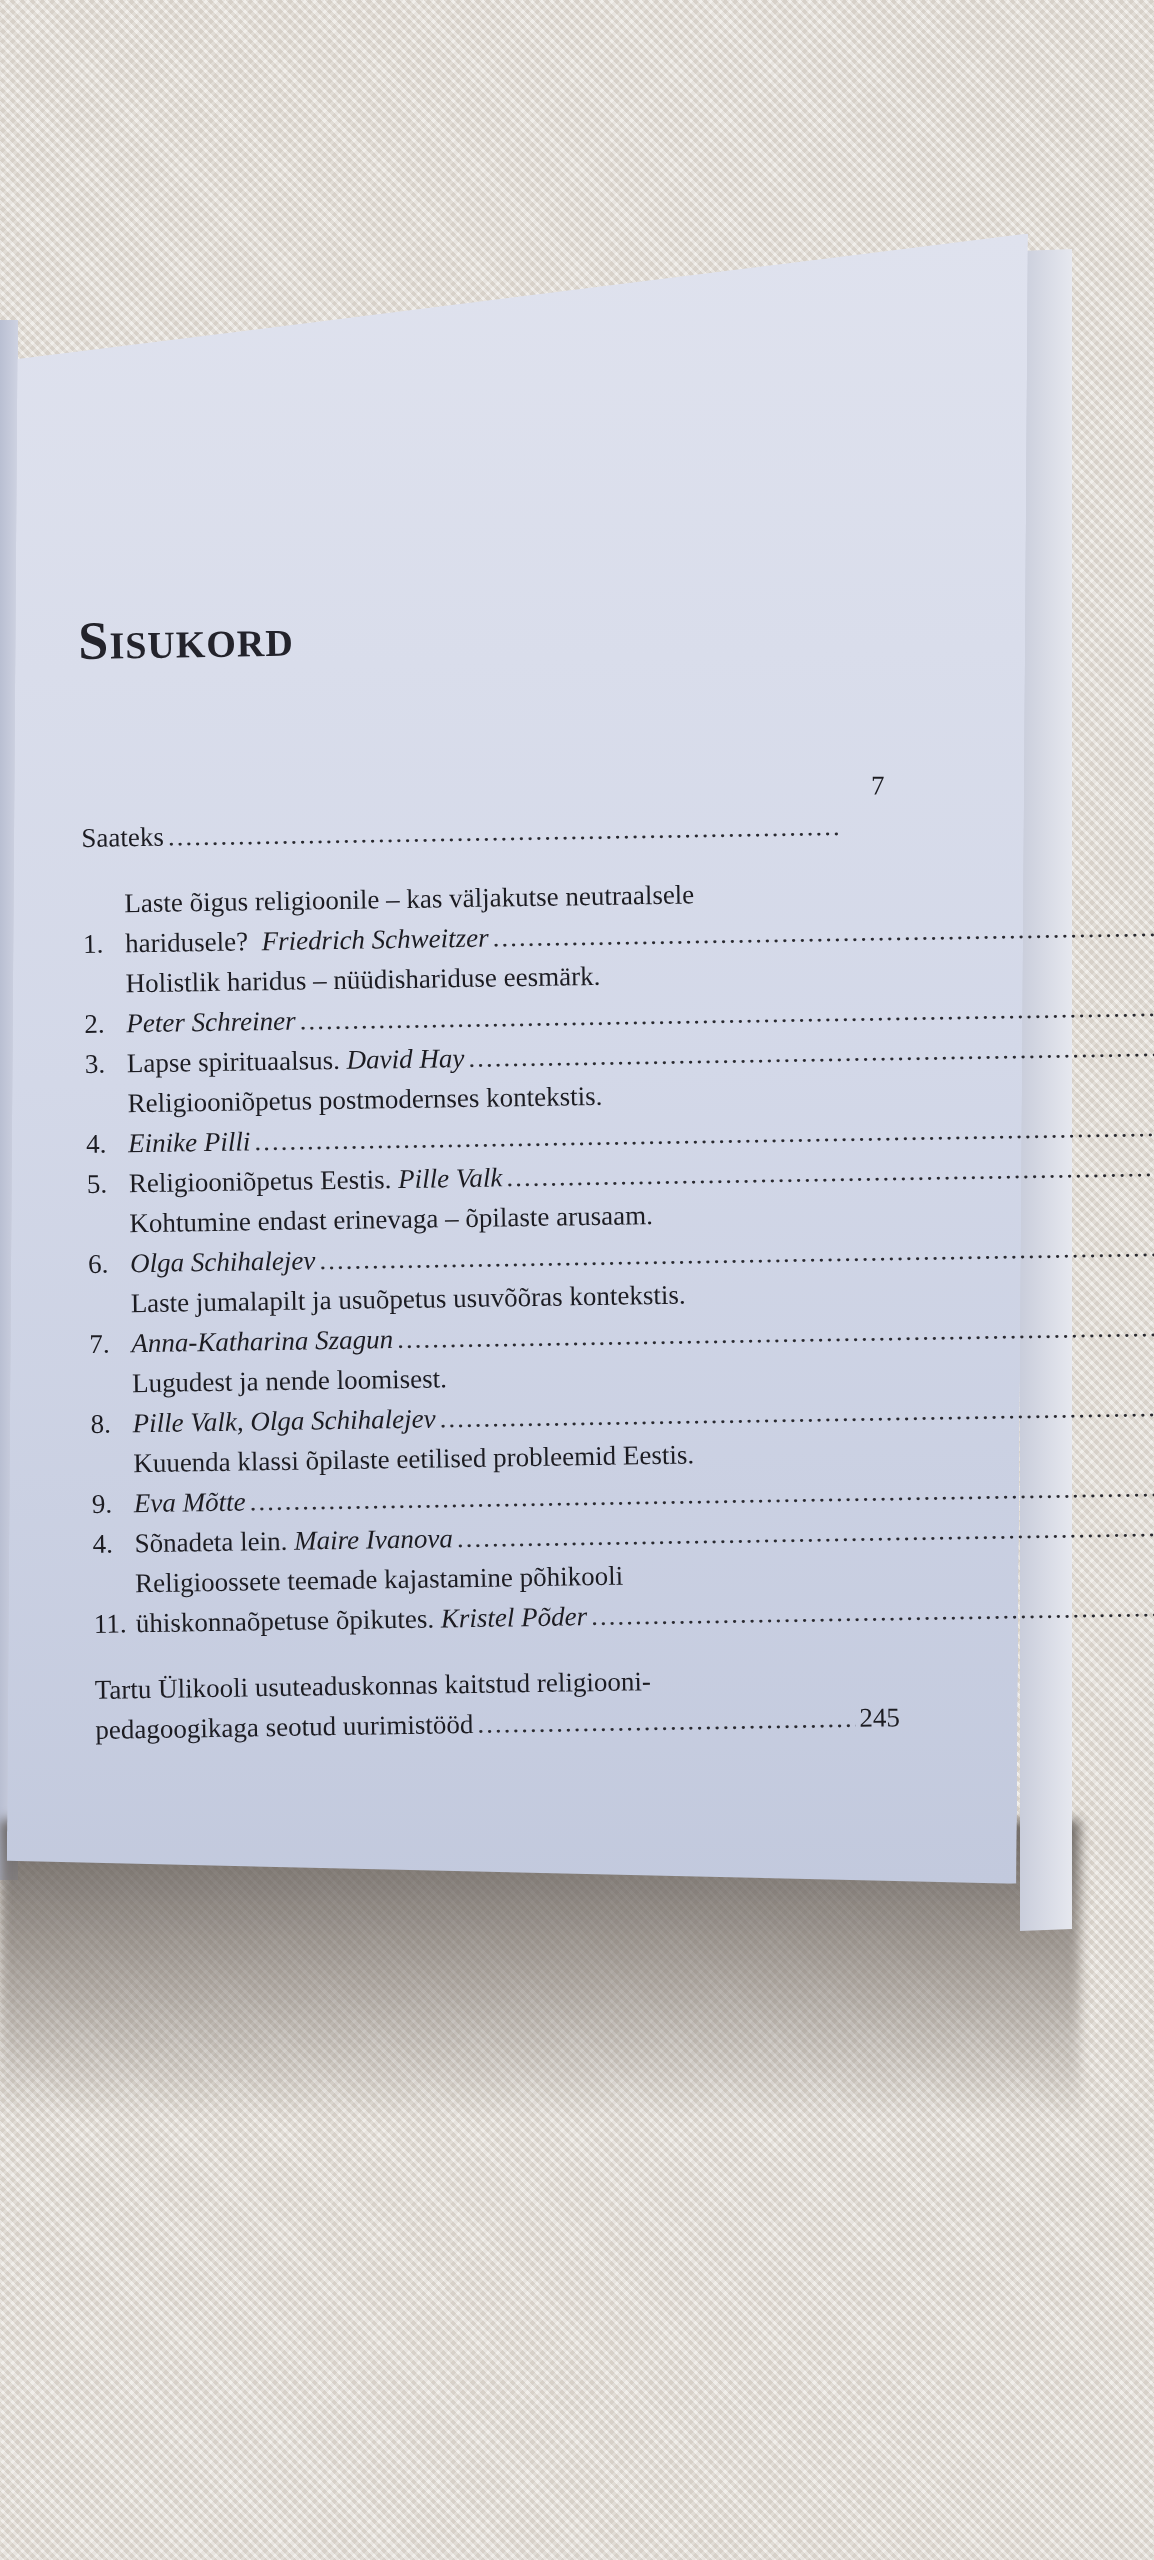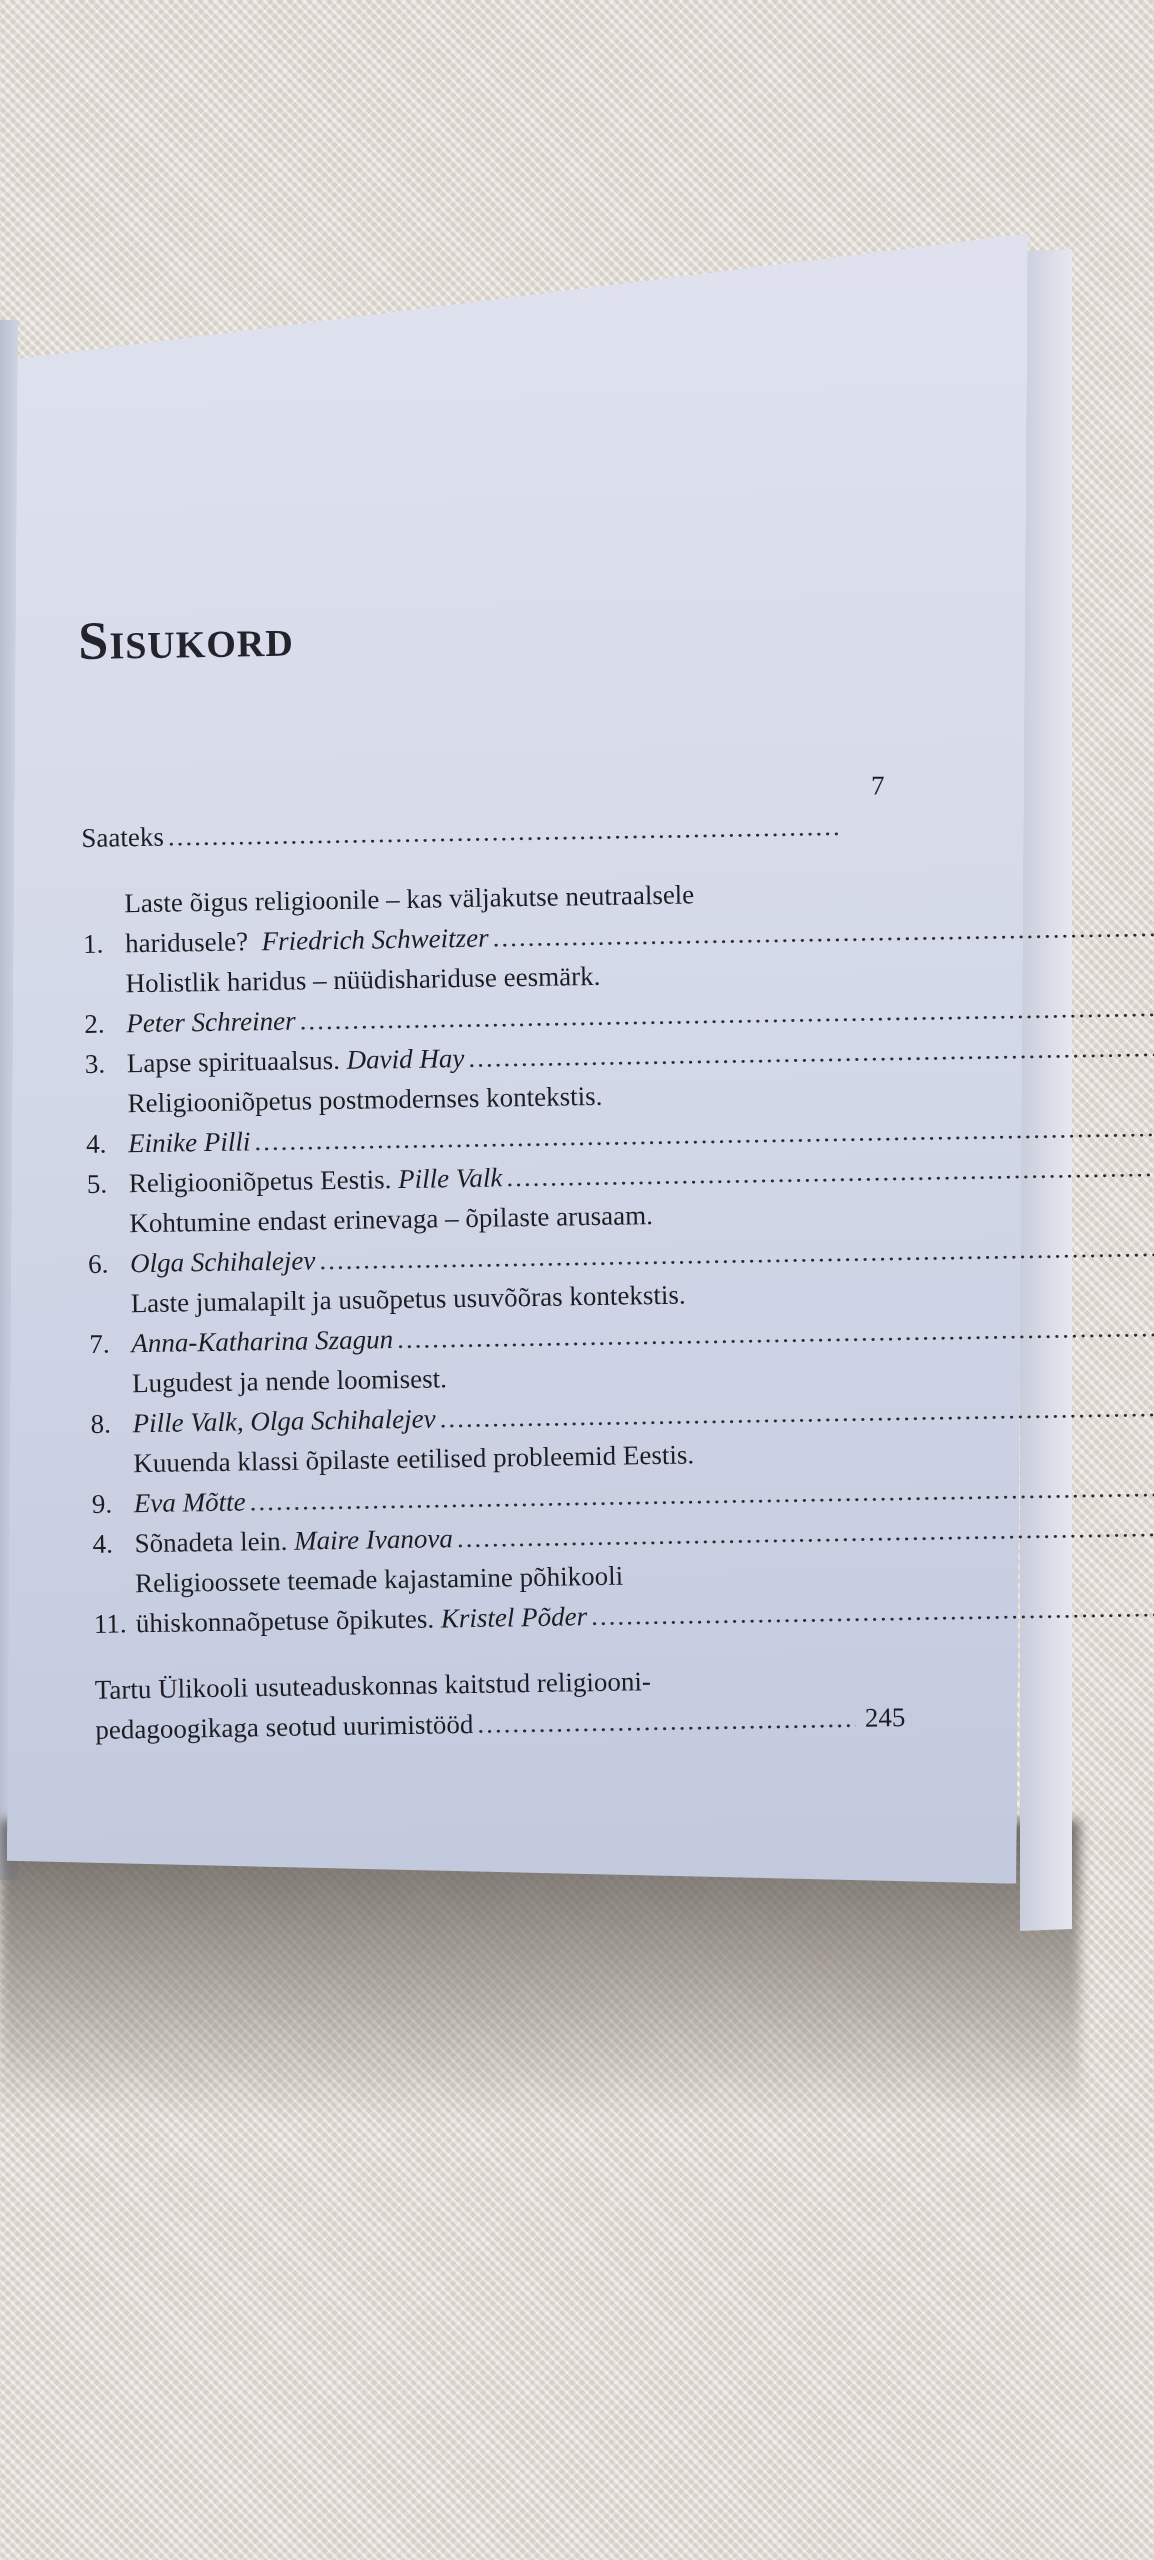--- a/index.html
+++ b/index.html
@@ -44,21 +44,21 @@
     margin:0 0 96px 0; position:relative; top:-10px;
   }
   .toc { font-size:27px; line-height:40px; }
   .row { display:flex; align-items:flex-end; }
   .num { width:42px; flex:none; }
   .text { flex:1; }
   .line { display:flex; align-items:flex-end; }
   .line .lbl { white-space:nowrap; }
   .dots { flex:1; overflow:hidden; white-space:nowrap; margin:0 4px; letter-spacing:2px; color:#2a2a30; }
   .dots::before { content:"........................................................................................................................................................................"; }
-  .pg { white-space:nowrap; min-width:46px; text-align:right; }
+  .pg { white-space:nowrap; min-width:46px; }
   .author { font-style:italic; }
   .gap { height:26px; }
   .saateks-pg { text-align:right; padding-right:6px; }
 </style>
 </head>
 <body>
 
 <div class="left-page-edge"></div>
 <div class="shadow"></div>
 <div class="book-side"></div>

